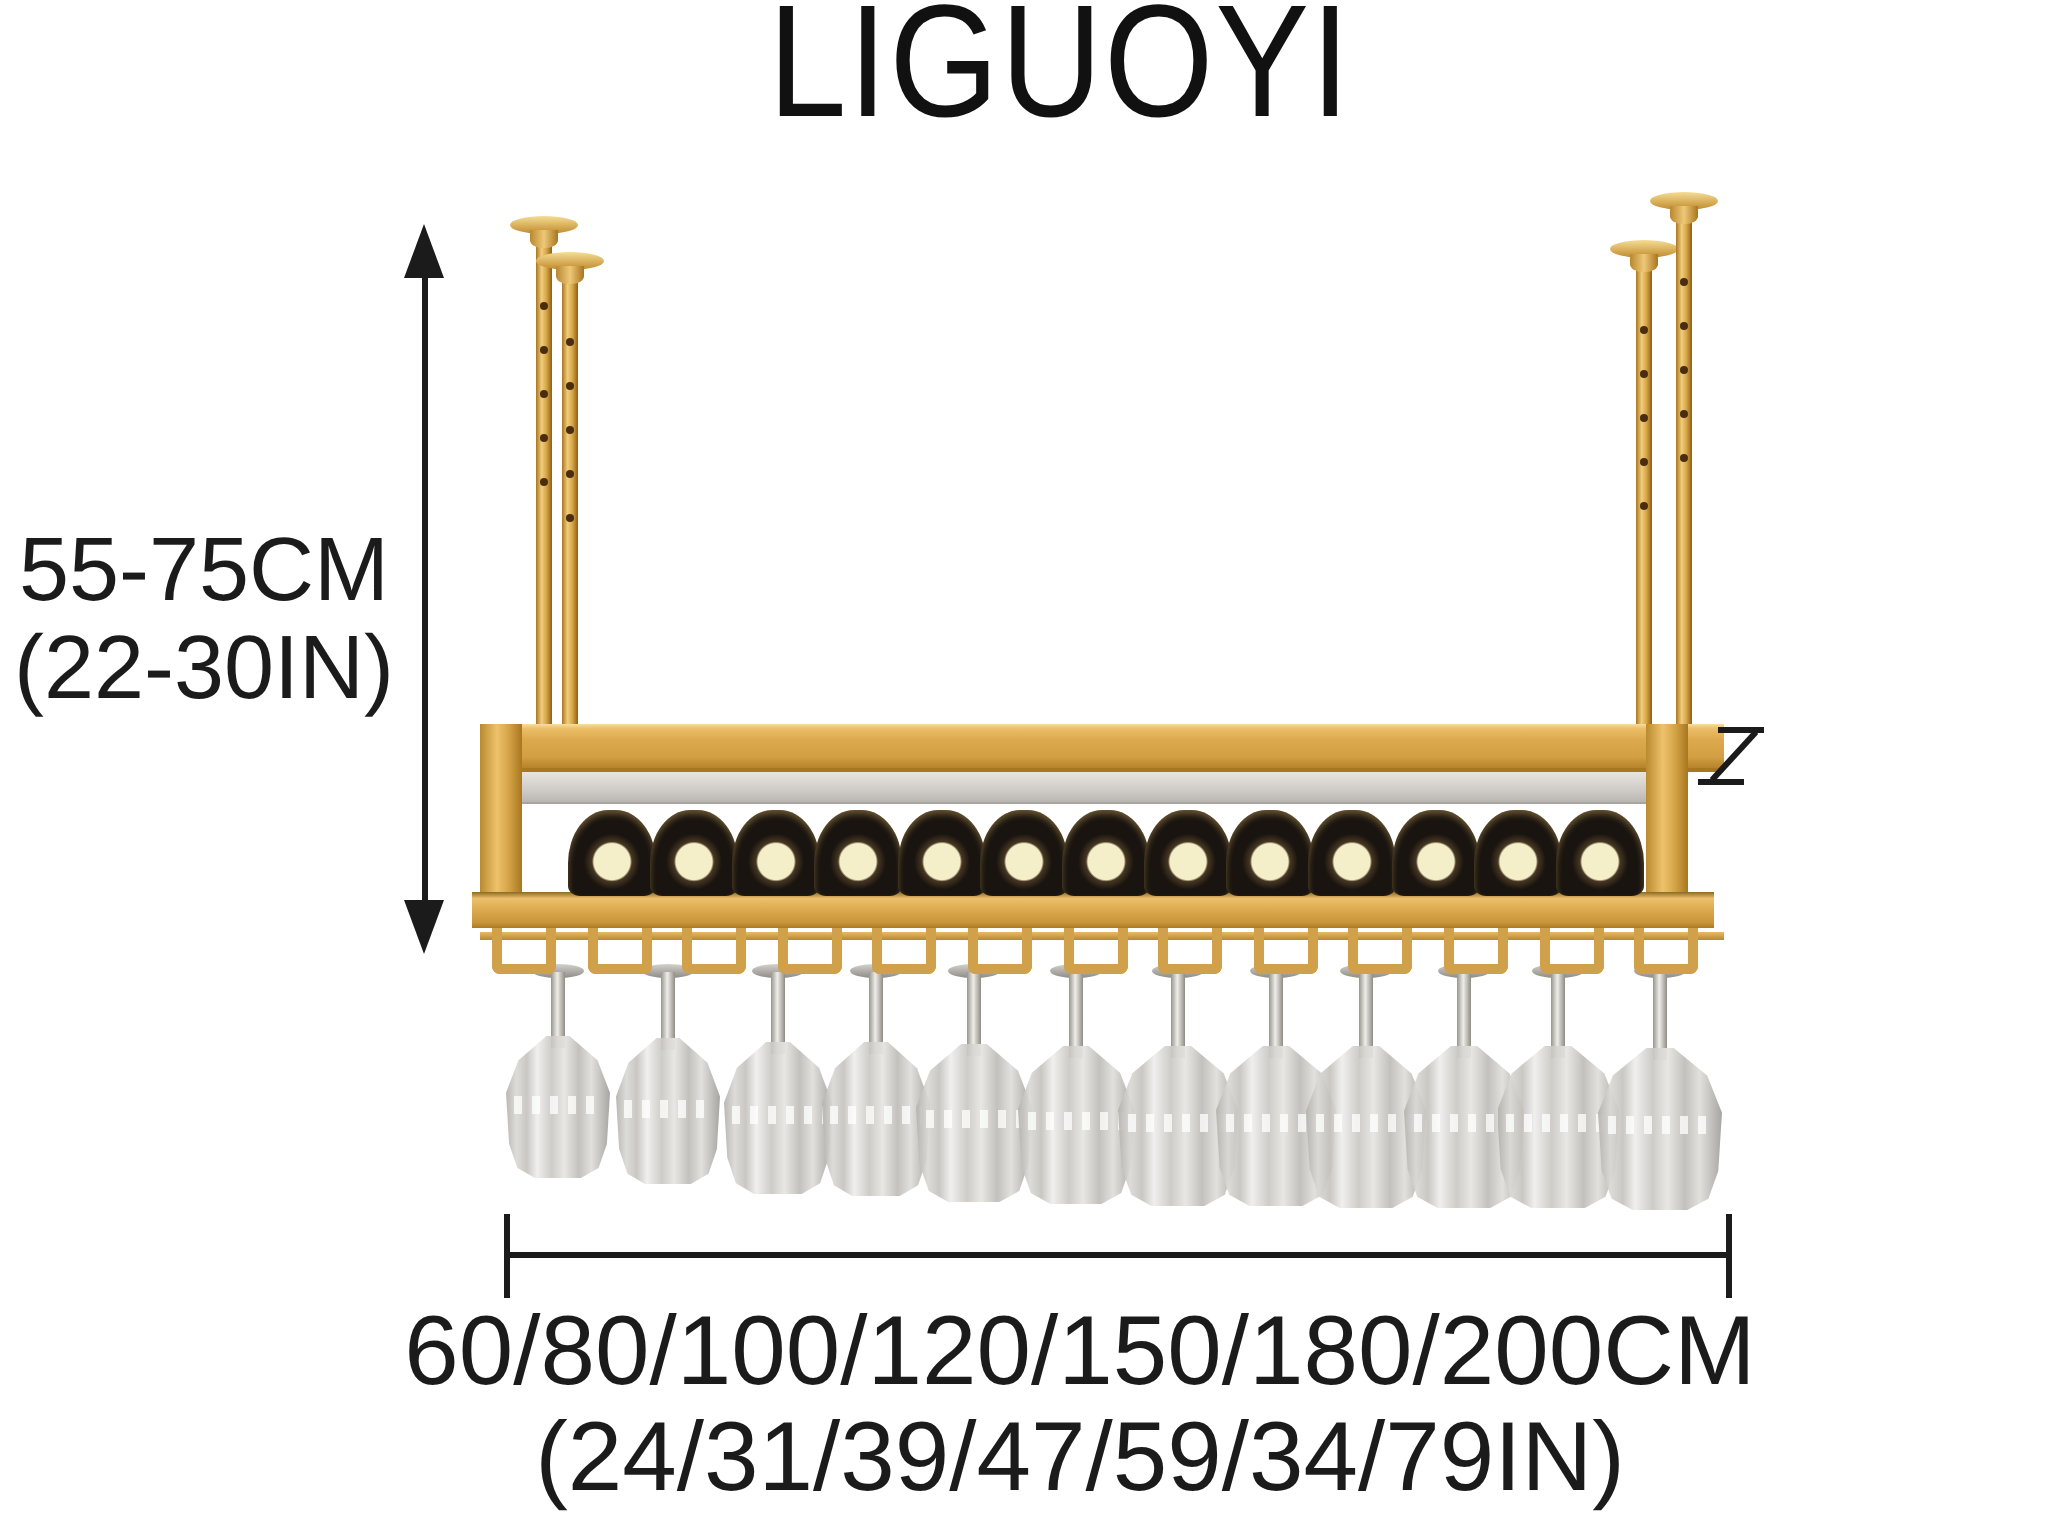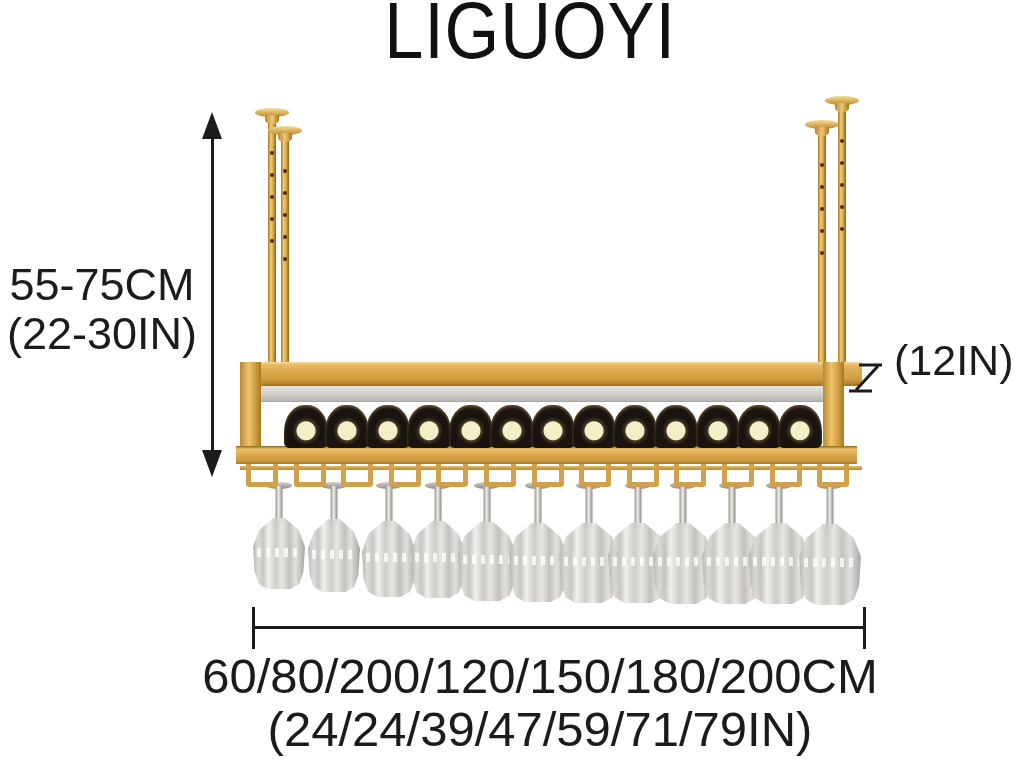--- a/index.html
+++ b/index.html
@@ -233,24 +233,23 @@
   <div class="post right"></div>
   <div class="bottom-shelf"></div>
   <div class="hook-rail"></div>
 
   <svg class="depth-mark" width="46" height="42" viewBox="0 0 46 42">
     <line x1="14" y1="8" x2="37" y2="8" stroke="#1b1b1b" stroke-width="3"></line>
     <line x1="33" y1="9" x2="11" y2="33" stroke="#1b1b1b" stroke-width="3"></line>
     <line x1="4" y1="34" x2="27" y2="34" stroke="#1b1b1b" stroke-width="3"></line>
   </svg>
   <div class="dim-label depth-label">
-    <div>(12IN)</div>
   </div>
 
   <div class="h-dim-tick left"></div>
   <div class="h-dim-line"></div>
   <div class="h-dim-tick right"></div>
   <div class="dim-label width-label">
-    <div>60/80/200/120/150/180/200CM</div>
-    <div>(24/24/39/47/59/71/79IN)</div>
+    <div>60/80/100/120/150/180/200CM</div>
+    <div>(24/31/39/47/59/34/79IN)</div>
   </div>
 
 </div>
 
 </body></html>

